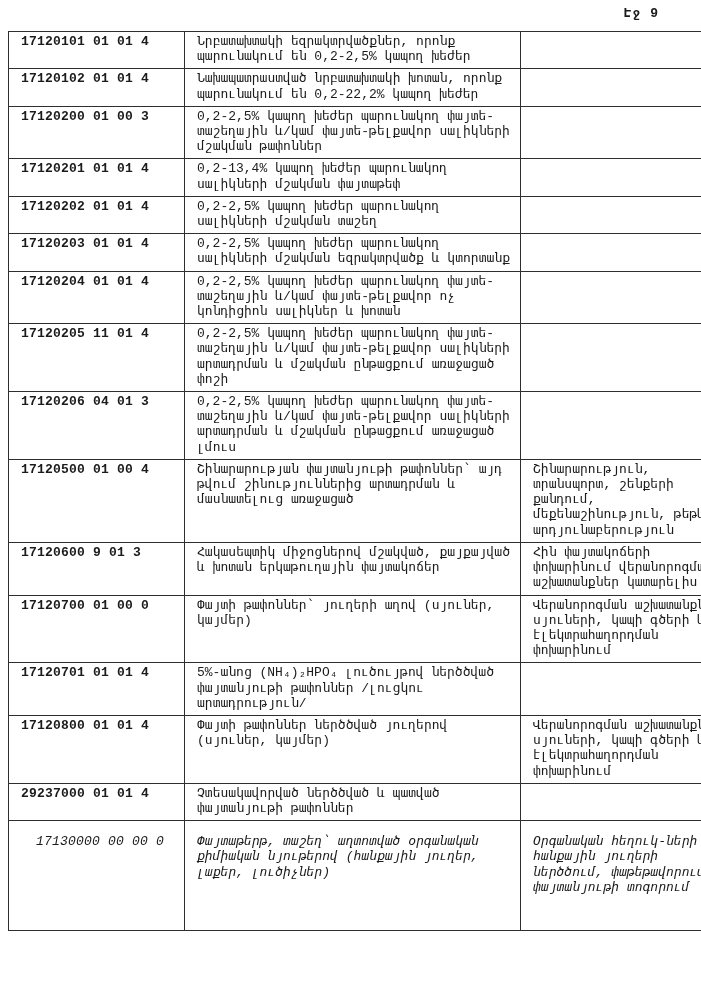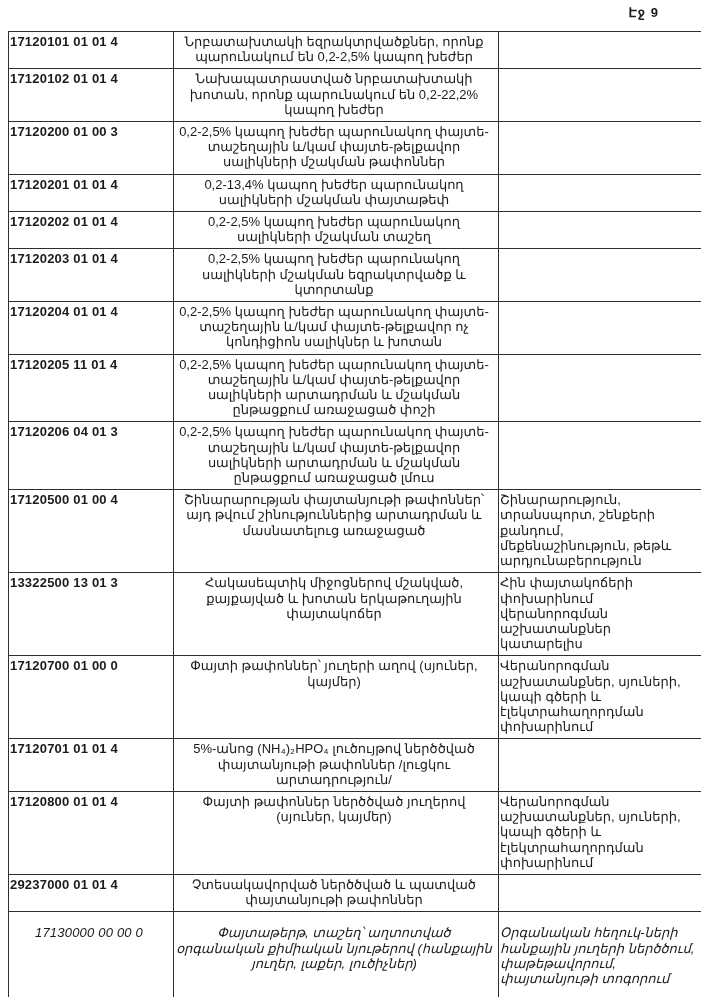--- a/index.html
+++ b/index.html
@@ -1,35 +1,35 @@
 <!DOCTYPE html>
 <html><head>
 <meta charset="utf-8">
 <style>
   html,body{margin:0;padding:0;background:#ffffff;}
   .page{
     width:701px;height:997px;background:#ffffff;position:relative;
-    font-family:Liberation Sans, sans-serif;color:#1b1b1b;overflow:hidden;
+    font-family:Liberation Mono, monospace;color:#1b1b1b;overflow:hidden;
     box-sizing:border-box;
   }
   .page-number{
     position:absolute;top:5px;right:42px;
     font-size:13px;font-weight:bold;letter-spacing:1px;
   }
   table.waste-table{
     border-collapse:collapse;table-layout:fixed;
     position:absolute;top:31px;left:8px;width:688px;
   }
   .waste-table td{
     border:1px solid #2e2e2e;vertical-align:top;
-    padding:2px 5px 4px 1px;font-size:13px;line-height:1.17;
+    padding:2px 5px 4px 12px;font-size:13px;line-height:1.17;
     word-wrap:break-word;
   }
   td.c-code{width:158px;font-weight:bold;letter-spacing:.2px;white-space:nowrap;}
-  td.c-desc{width:318px;text-align:center;}
+  td.c-desc{width:318px;}
   td.c-notes{width:196px;}
   tr.row-italic td{font-style:italic;padding-top:13px;height:92px;}
   tr.row-italic td.c-code{font-weight:normal;text-align:center;}
 </style>
 </head>
 <body>
 
 <div class="page">
   <div class="page-number">Էջ 9</div>
 
@@ -79,21 +79,21 @@
         <td class="c-code">17120206 04 01 3</td>
         <td class="c-desc">0,2-2,5% կապող խեժեր պարունակող փայտե-տաշեղային և/կամ փայտե-թելքավոր սալիկների արտադրման և մշակման ընթացքում առաջացած լմուս</td>
         <td class="c-notes"></td>
       </tr>
       <tr>
         <td class="c-code">17120500 01 00 4</td>
         <td class="c-desc">Շինարարության փայտանյութի թափոններ՝ այդ թվում շինություններից արտադրման և մասնատելուց առաջացած</td>
         <td class="c-notes">Շինարարություն, տրանսպորտ, շենքերի քանդում, մեքենաշինություն, թեթև արդյունաբերություն</td>
       </tr>
       <tr>
-        <td class="c-code">13322500 13 01 3</td>
+        <td class="c-code">17120600 9 01 3</td>
         <td class="c-desc">Հակասեպտիկ միջոցներով մշակված, քայքայված և խոտան երկաթուղային փայտակոճեր</td>
         <td class="c-notes">Հին փայտակոճերի փոխարինում վերանորոգման աշխատանքներ կատարելիս</td>
       </tr>
       <tr>
         <td class="c-code">17120700 01 00 0</td>
         <td class="c-desc">Փայտի թափոններ՝ յուղերի աղով (սյուներ, կայմեր)</td>
         <td class="c-notes">Վերանորոգման աշխատանքներ, սյուների, կապի գծերի և էլեկտրահաղորդման փոխարինում</td>
       </tr>
       <tr>
         <td class="c-code">17120701 01 01 4</td>

